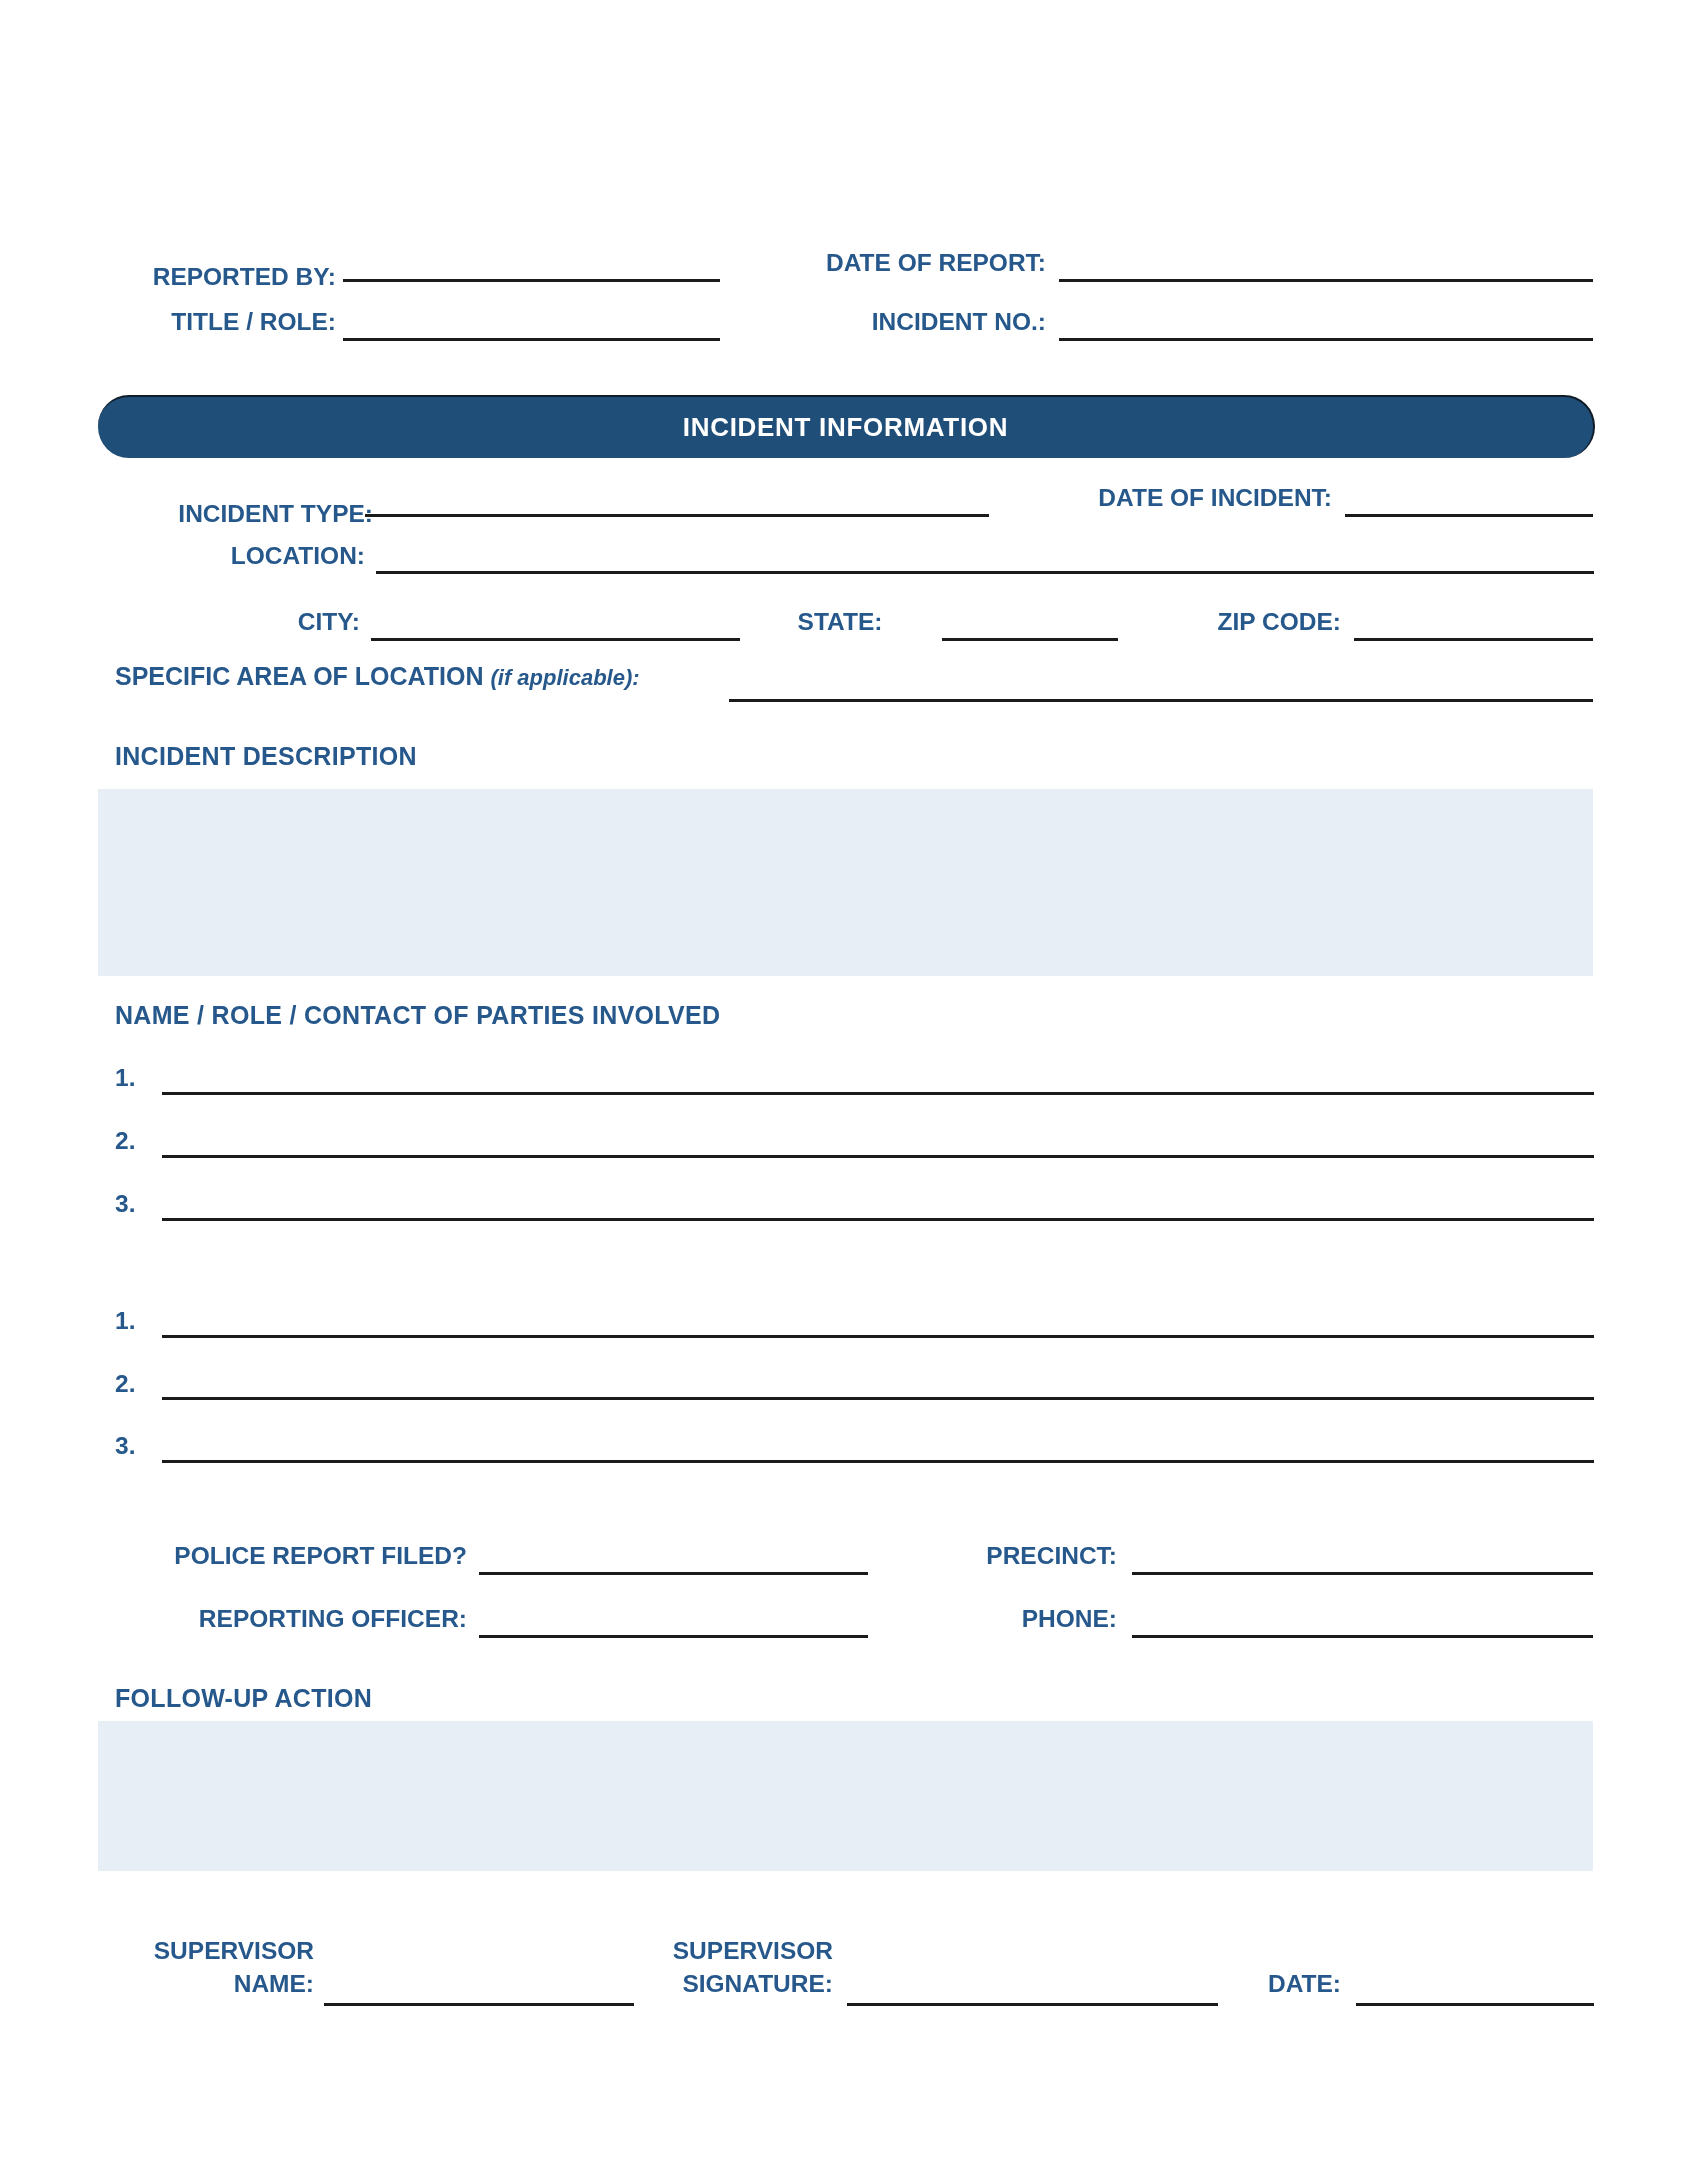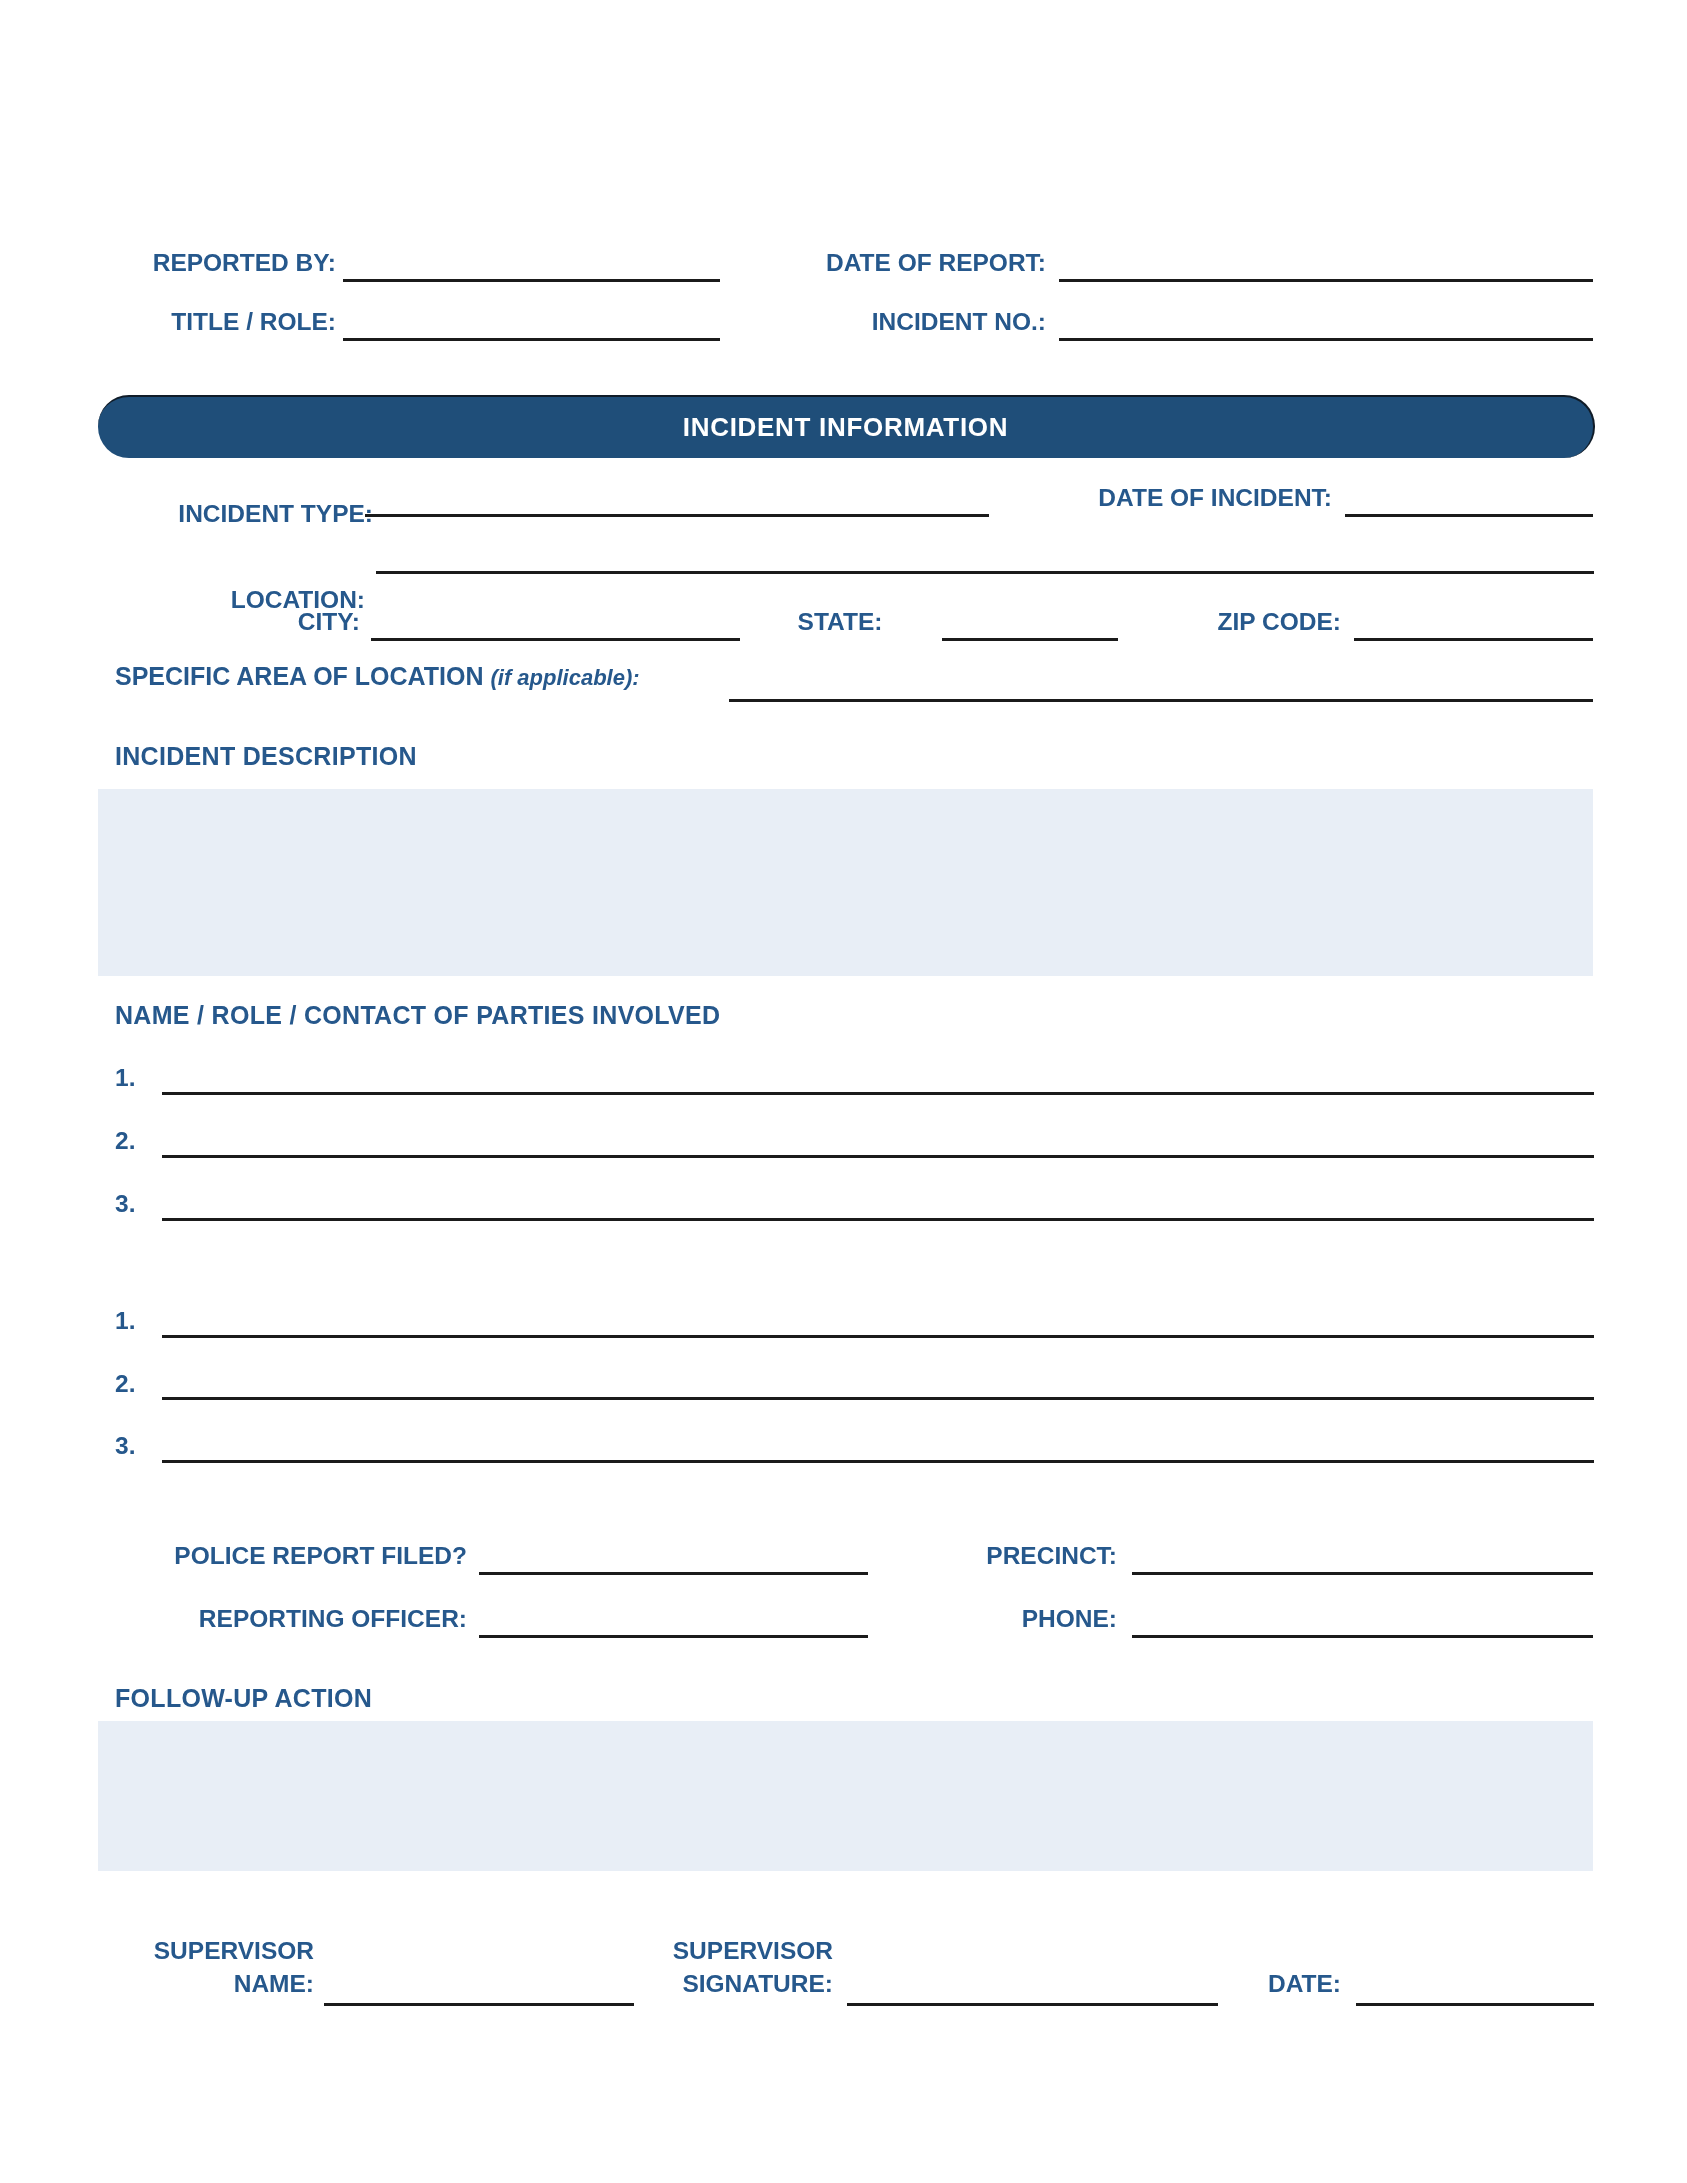--- a/index.html
+++ b/index.html
@@ -43,21 +43,21 @@
     color:#ffffff;font-weight:700;font-size:26px;letter-spacing:0.7px;
   }
   .note-italic{font-style:italic;font-size:22px;}
 </style>
 </head>
 <body>
 
 <div class="page">
 
 
-  <div class="lbl r" style="left:98px;top:249px;width:238px;">REPORTED BY:</div>
+  <div class="lbl r" style="left:98px;top:263px;width:238px;">REPORTED BY:</div>
   <div class="uline" style="left:343px;top:279px;width:377px;"></div>
 
   <div class="lbl r" style="left:769px;top:249px;width:277px;">DATE OF REPORT:</div>
   <div class="uline" style="left:1059px;top:279px;width:534px;"></div>
 
   <div class="lbl r" style="left:98px;top:308px;width:238px;">TITLE / ROLE:</div>
   <div class="uline" style="left:343px;top:338px;width:377px;"></div>
 
   <div class="lbl r" style="left:769px;top:308px;width:277px;">INCIDENT NO.:</div>
   <div class="uline" style="left:1059px;top:338px;width:534px;"></div>
@@ -65,21 +65,21 @@
   <div class="bar" style="left:98px;top:395px;width:1495px;height:61px;border-radius:31px;">
     <span>INCIDENT INFORMATION</span>
   </div>
 
   <div class="lbl r" style="left:116px;top:484px;width:257px;margin-top:16px;">INCIDENT TYPE:</div>
   <div class="uline" style="left:365px;top:514px;width:624px;"></div>
 
   <div class="lbl r" style="left:1048px;top:484px;width:284px;">DATE OF INCIDENT:</div>
   <div class="uline" style="left:1345px;top:514px;width:248px;"></div>
 
-  <div class="lbl r" style="left:98px;top:542px;width:267px;margin-top:44px;">LOCATION:</div>
+  <div class="lbl r" style="left:98px;top:542px;width:267px;">LOCATION:</div>
   <div class="uline" style="left:376px;top:571px;width:1218px;"></div>
 
   <div class="lbl r" style="left:98px;top:608px;width:262px;">CITY:</div>
   <div class="uline" style="left:371px;top:638px;width:369px;"></div>
 
   <div class="lbl r" style="left:751px;top:608px;width:178px;text-align:center;">STATE:</div>
   <div class="uline" style="left:942px;top:638px;width:176px;"></div>
 
   <div class="lbl r" style="left:1162px;top:608px;width:179px;">ZIP CODE:</div>
   <div class="uline" style="left:1354px;top:638px;width:239px;"></div>

